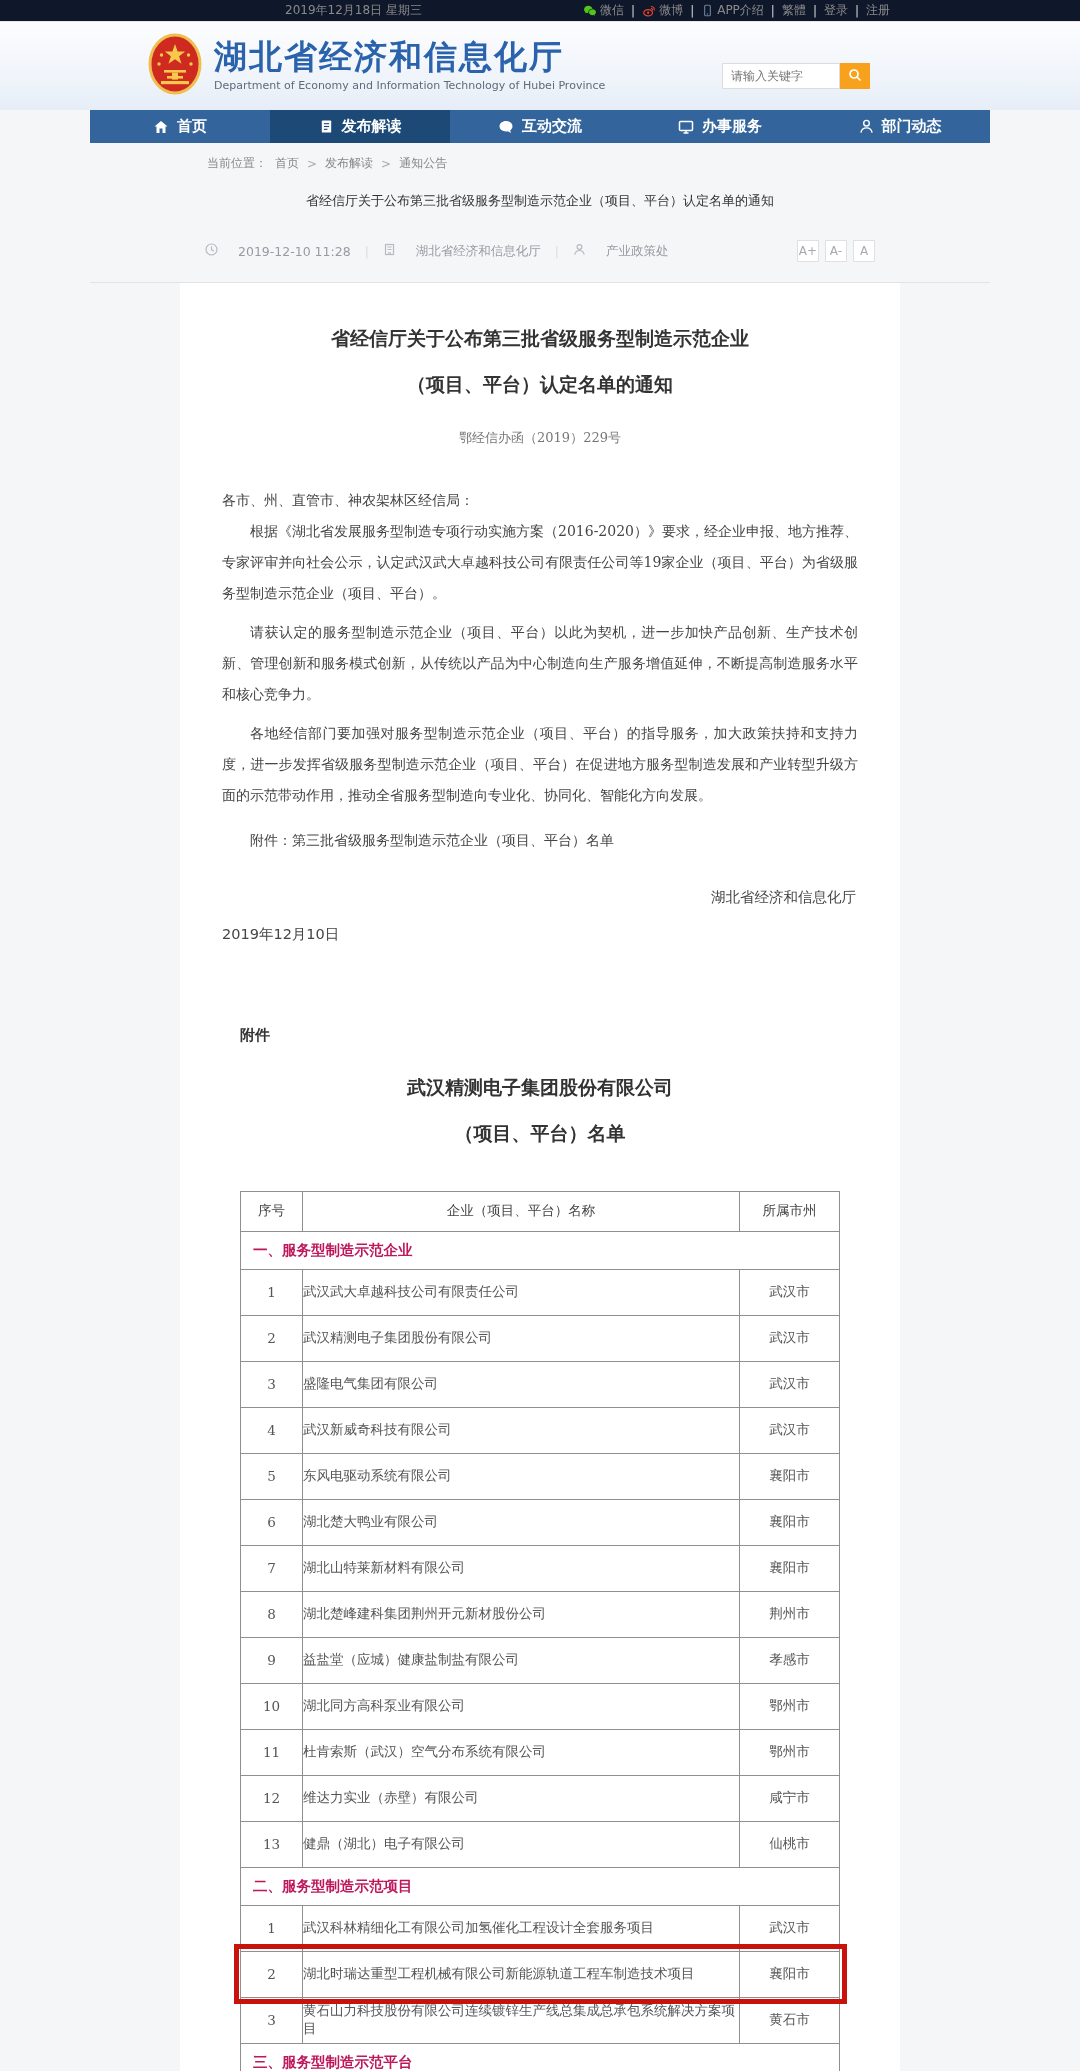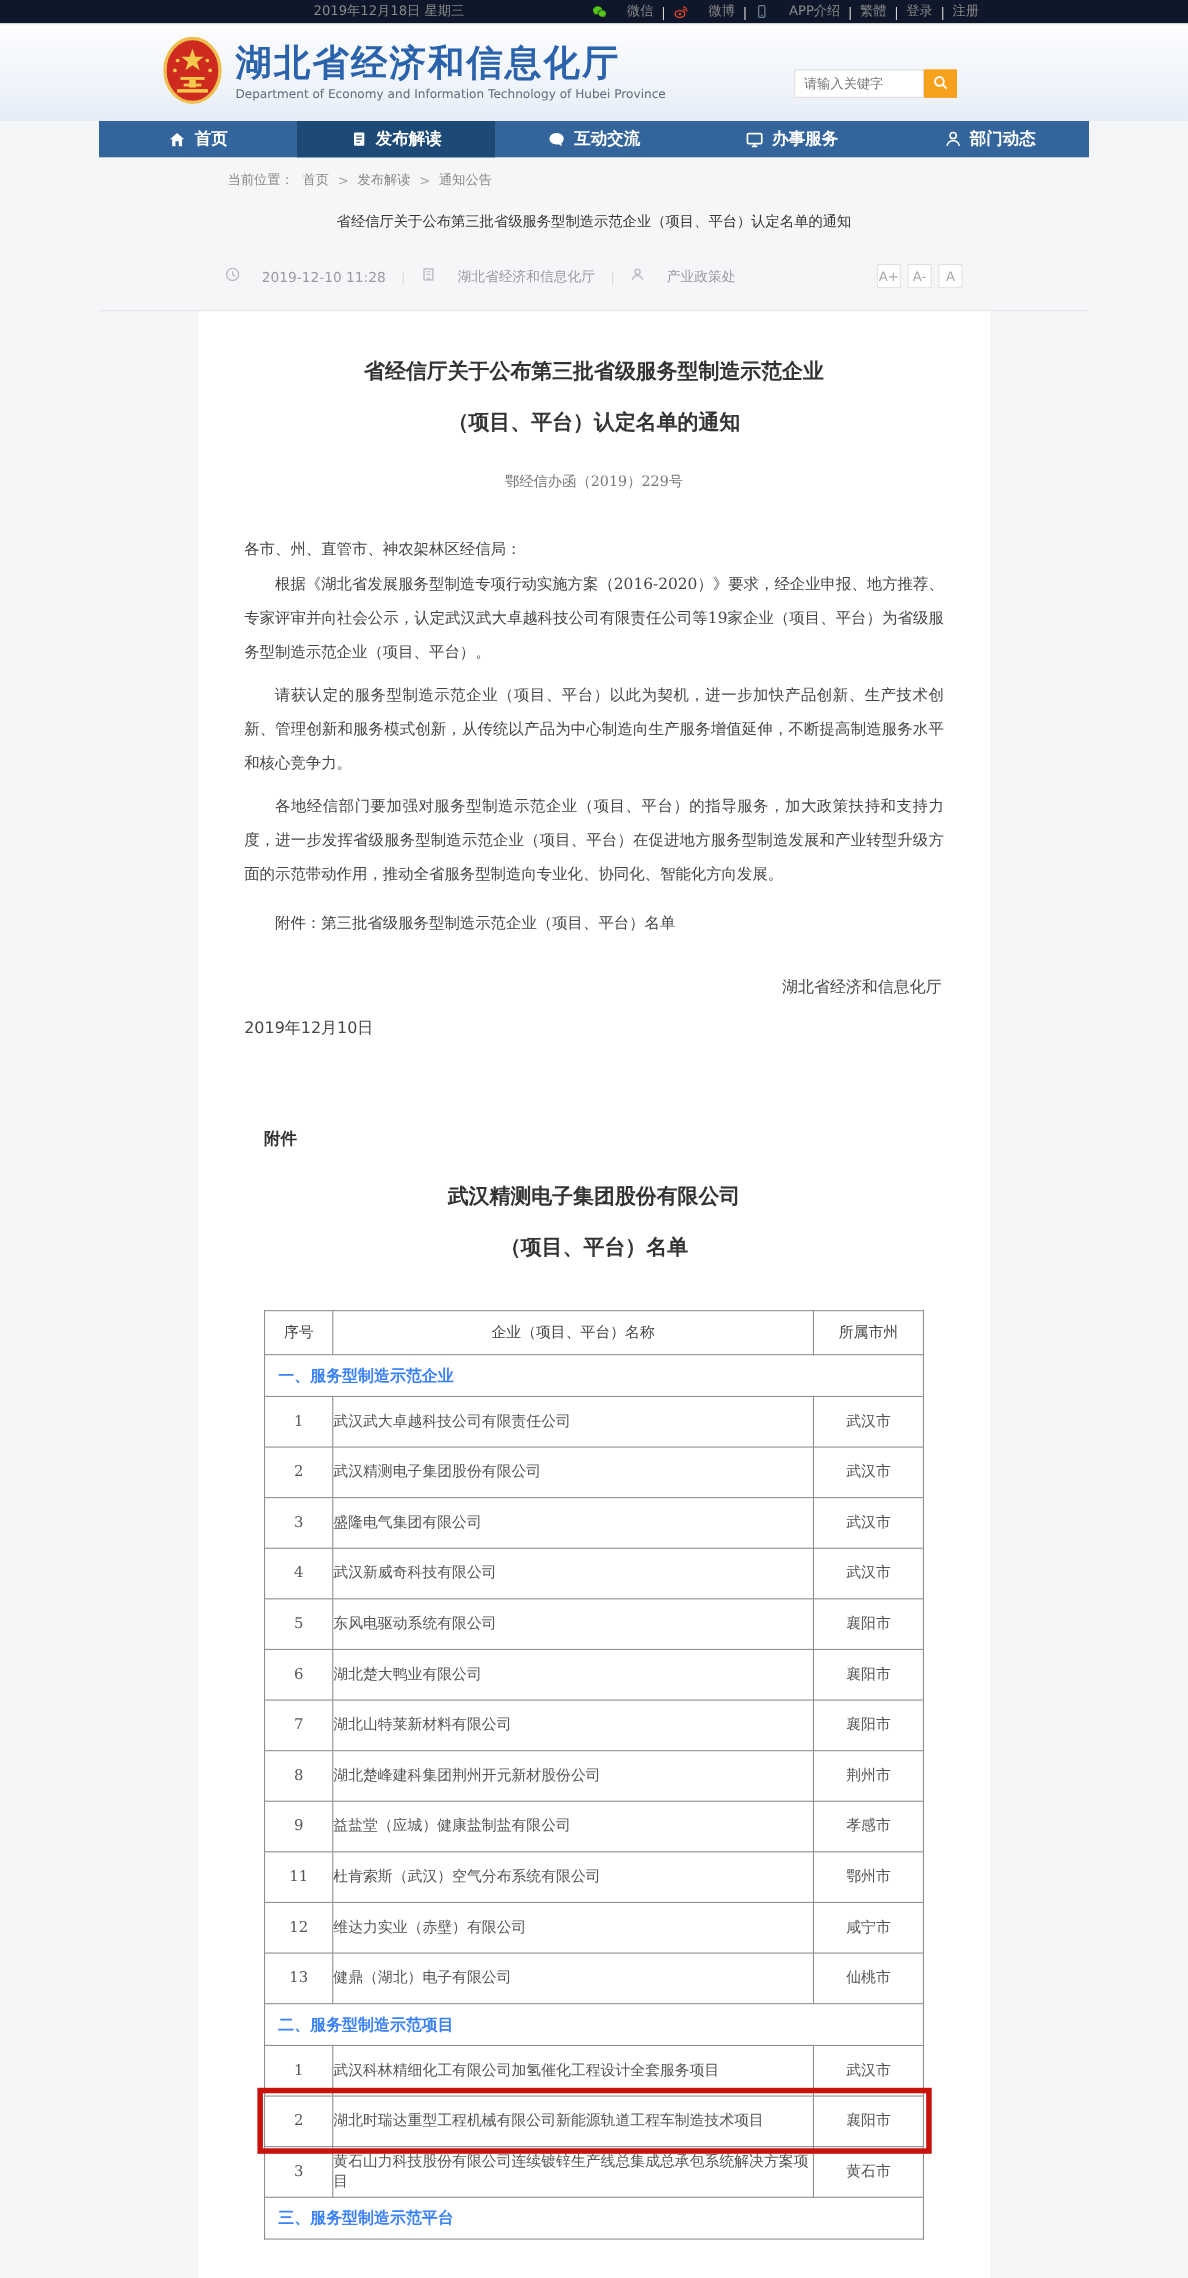--- a/index.html
+++ b/index.html
@@ -8,21 +8,21 @@
     width:1080px; min-height:2071px;
     background:#f5f6f8;
     font-family:"DejaVu Sans","Liberation Sans",sans-serif;
     color:#333;
   }
   
   .topbar { height:22px; background:#0f172a; border-bottom:1px solid #e7e7e7; font-size:12px; color:#8a8a8a; }
   .topbar-inner { width:900px; height:100%; margin:0 auto; display:flex; align-items:center; }
   .topbar-date { margin-left:195px; }
   .topbar-links { margin-left:auto; margin-right:100px; display:flex; align-items:center; gap:7px; }
-  .tb-link { display:flex; align-items:center; gap:18px; color:#8a8a8a; text-decoration:none; cursor:pointer; }
+  .tb-link { display:flex; align-items:center; gap:3px; color:#8a8a8a; text-decoration:none; cursor:pointer; }
   .tb-sep { color:#d5d5d5; }
   .tb-link svg { display:block; }
   
   .site-header { height:88px; background:linear-gradient(180deg,#fdfdfe 0%,#eef3fa 70%,#e6edf7 100%); }
   .header-inner { width:900px; height:100%; margin:0 auto; position:relative; display:flex; align-items:center; }
   .logo { margin-left:58px; flex:0 0 auto; }
   .title-block { margin-left:12px; }
   .site-title { font-size:33px; font-weight:bold; color:#2a63ac; letter-spacing:2px; line-height:1.05; }
   .site-subtitle { font-size:11px; color:#5f6b7a; margin-top:4px; }
   .search-box { position:absolute; right:120px; top:41px; display:flex; }
@@ -65,21 +65,21 @@
   .table-wrap { margin-top:44px; display:flex; justify-content:center; }
   .company-table { width:600px; border-collapse:collapse; font-size:13.5px; color:#555; font-family:"DejaVu Serif","Liberation Serif",serif; }
   .company-table th, .company-table td { border:1px solid #8f8f8f; }
   .company-table th { font-weight:normal; height:40px; color:#444; }
   .col-no { width:62px; }
   .col-city { width:100px; }
   td.c-no { text-align:center; }
   td.c-name { text-align:left; padding:0 0; }
   td.c-city { text-align:center; }
   tr.data-row { height:46px; }
-  tr.section-row td { font-weight:bold; color:#3b82f6; text-align:left; padding:9px 12px; font-size:14.5px; font-family:"DejaVu Sans",sans-serif; height:36px; }
+  tr.section-row td { font-weight:bold; color:#be185d; text-align:left; padding:9px 12px; font-size:14.5px; font-family:"DejaVu Sans",sans-serif; height:36px; }
   tr.hl { outline:5px solid #c8120c; outline-offset:2px; }
 </style>
 </head>
 <body>
 
 <div class="topbar">
   <div class="topbar-inner">
     <span class="topbar-date">2019年12月18日 星期三</span>
     <span class="topbar-links" id="topbar-links">
         <a class="tb-link">
@@ -336,20 +336,25 @@
             <td class="c-no">8</td>
             <td class="c-name">湖北楚峰建科集团荆州开元新材股份公司</td>
             <td class="c-city">荆州市</td>
           </tr>
           <tr class="data-row">
             <td class="c-no">9</td>
             <td class="c-name">益盐堂（应城）健康盐制盐有限公司</td>
             <td class="c-city">孝感市</td>
           </tr>
           <tr class="data-row">
+            <td class="c-no">10</td>
+            <td class="c-name">湖北同方高科泵业有限公司</td>
+            <td class="c-city">鄂州市</td>
+          </tr>
+          <tr class="data-row">
             <td class="c-no">11</td>
             <td class="c-name">杜肯索斯（武汉）空气分布系统有限公司</td>
             <td class="c-city">鄂州市</td>
           </tr>
           <tr class="data-row">
             <td class="c-no">12</td>
             <td class="c-name">维达力实业（赤壁）有限公司</td>
             <td class="c-city">咸宁市</td>
           </tr>
           <tr class="data-row">

